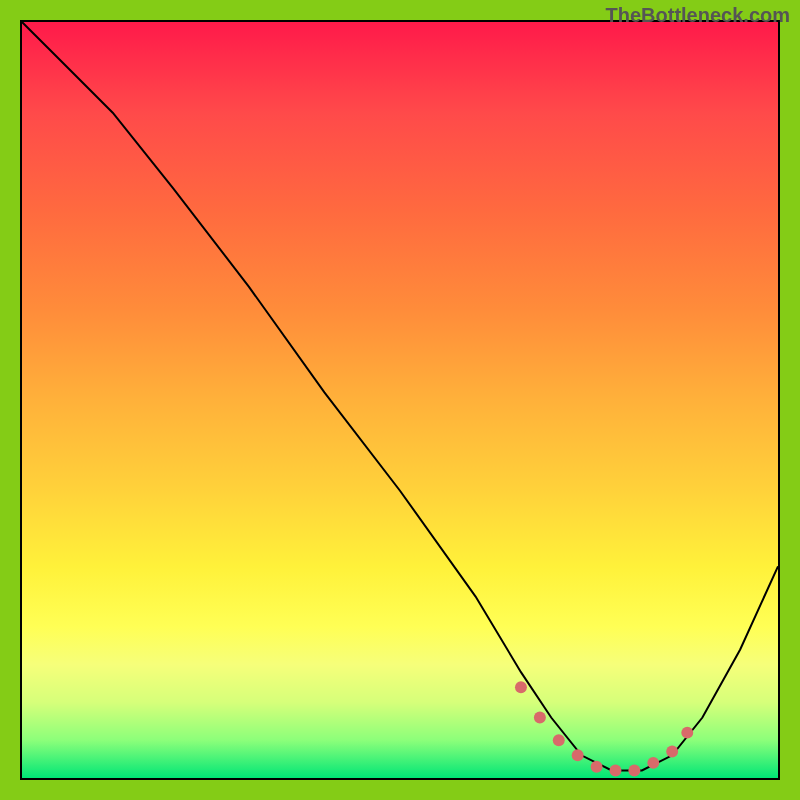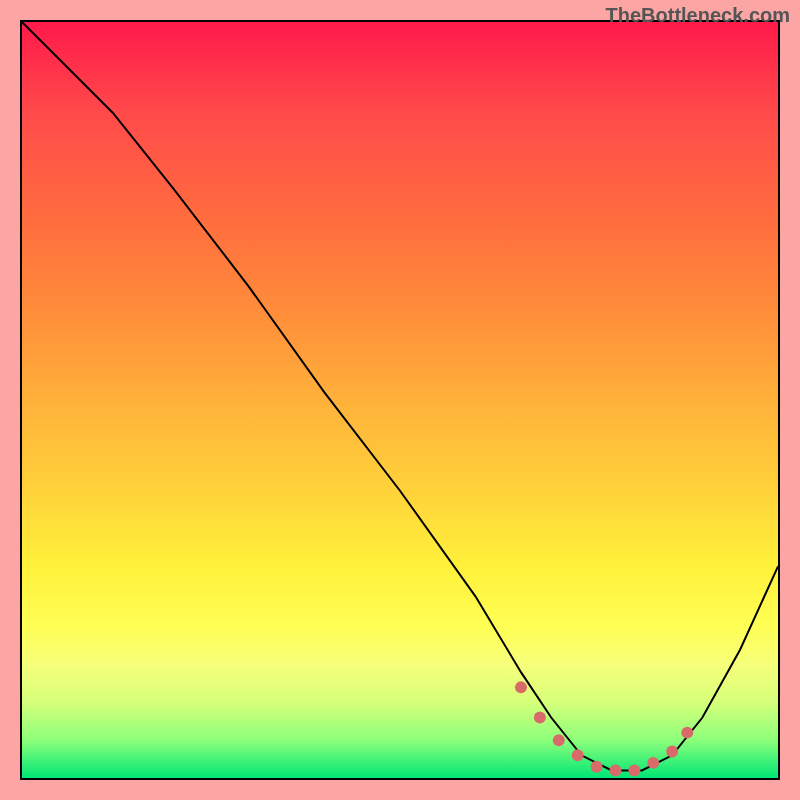--- a/index.html
+++ b/index.html
@@ -1,21 +1,21 @@
 <!DOCTYPE html>
 <html><head>
 <meta charset="utf-8">
 <style>
   * { margin: 0; padding: 0; box-sizing: border-box; }
   html, body { width: 800px; height: 800px; overflow: hidden; }
   .container {
     position: relative;
     width: 800px;
     height: 800px;
-    background: #fca5a5;
+    background: #84cc16;
   }
   .watermark {
     position: absolute;
     top: 4px;
     right: 10px;
     font-family: Arial, Helvetica, sans-serif;
     font-size: 20px;
     font-weight: bold;
     color: #555;
     z-index: 10;

